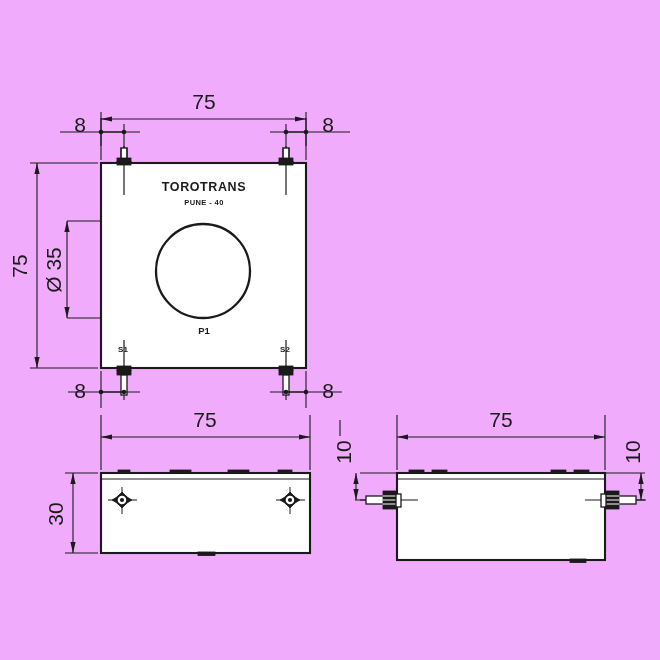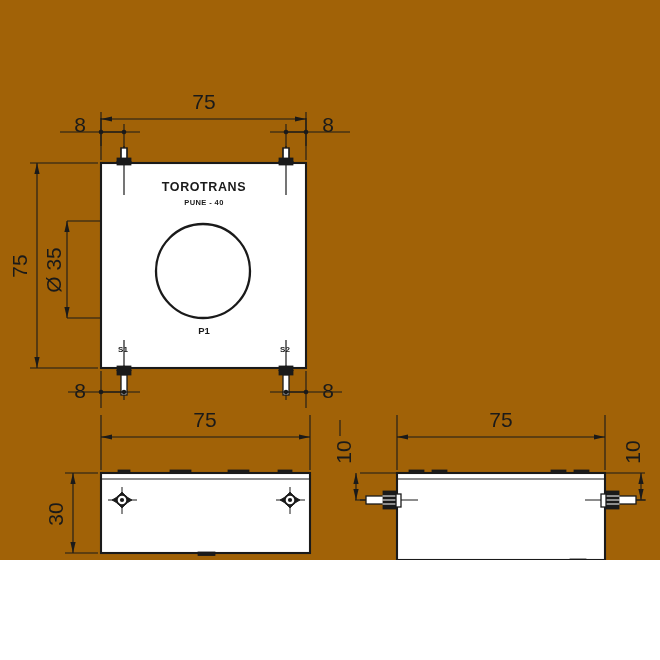--- a/index.html
+++ b/index.html
@@ -6,22 +6,22 @@
     margin: 0;
     padding: 0;
     background: #ffffff;
   }
   body {
     font-family: "Liberation Sans", sans-serif;
   }
   #drawing-root {
     position: relative;
     width: 660px;
-    height: 560px;
-    background: #a16207;
+    height: 660px;
+    background: #f0abfc;
     overflow: hidden;
   }
   svg#cad {
     display: block;
     width: 660px;
     height: 660px;
   }
   .ln {
     stroke: #1a1a1a;
     fill: none;

